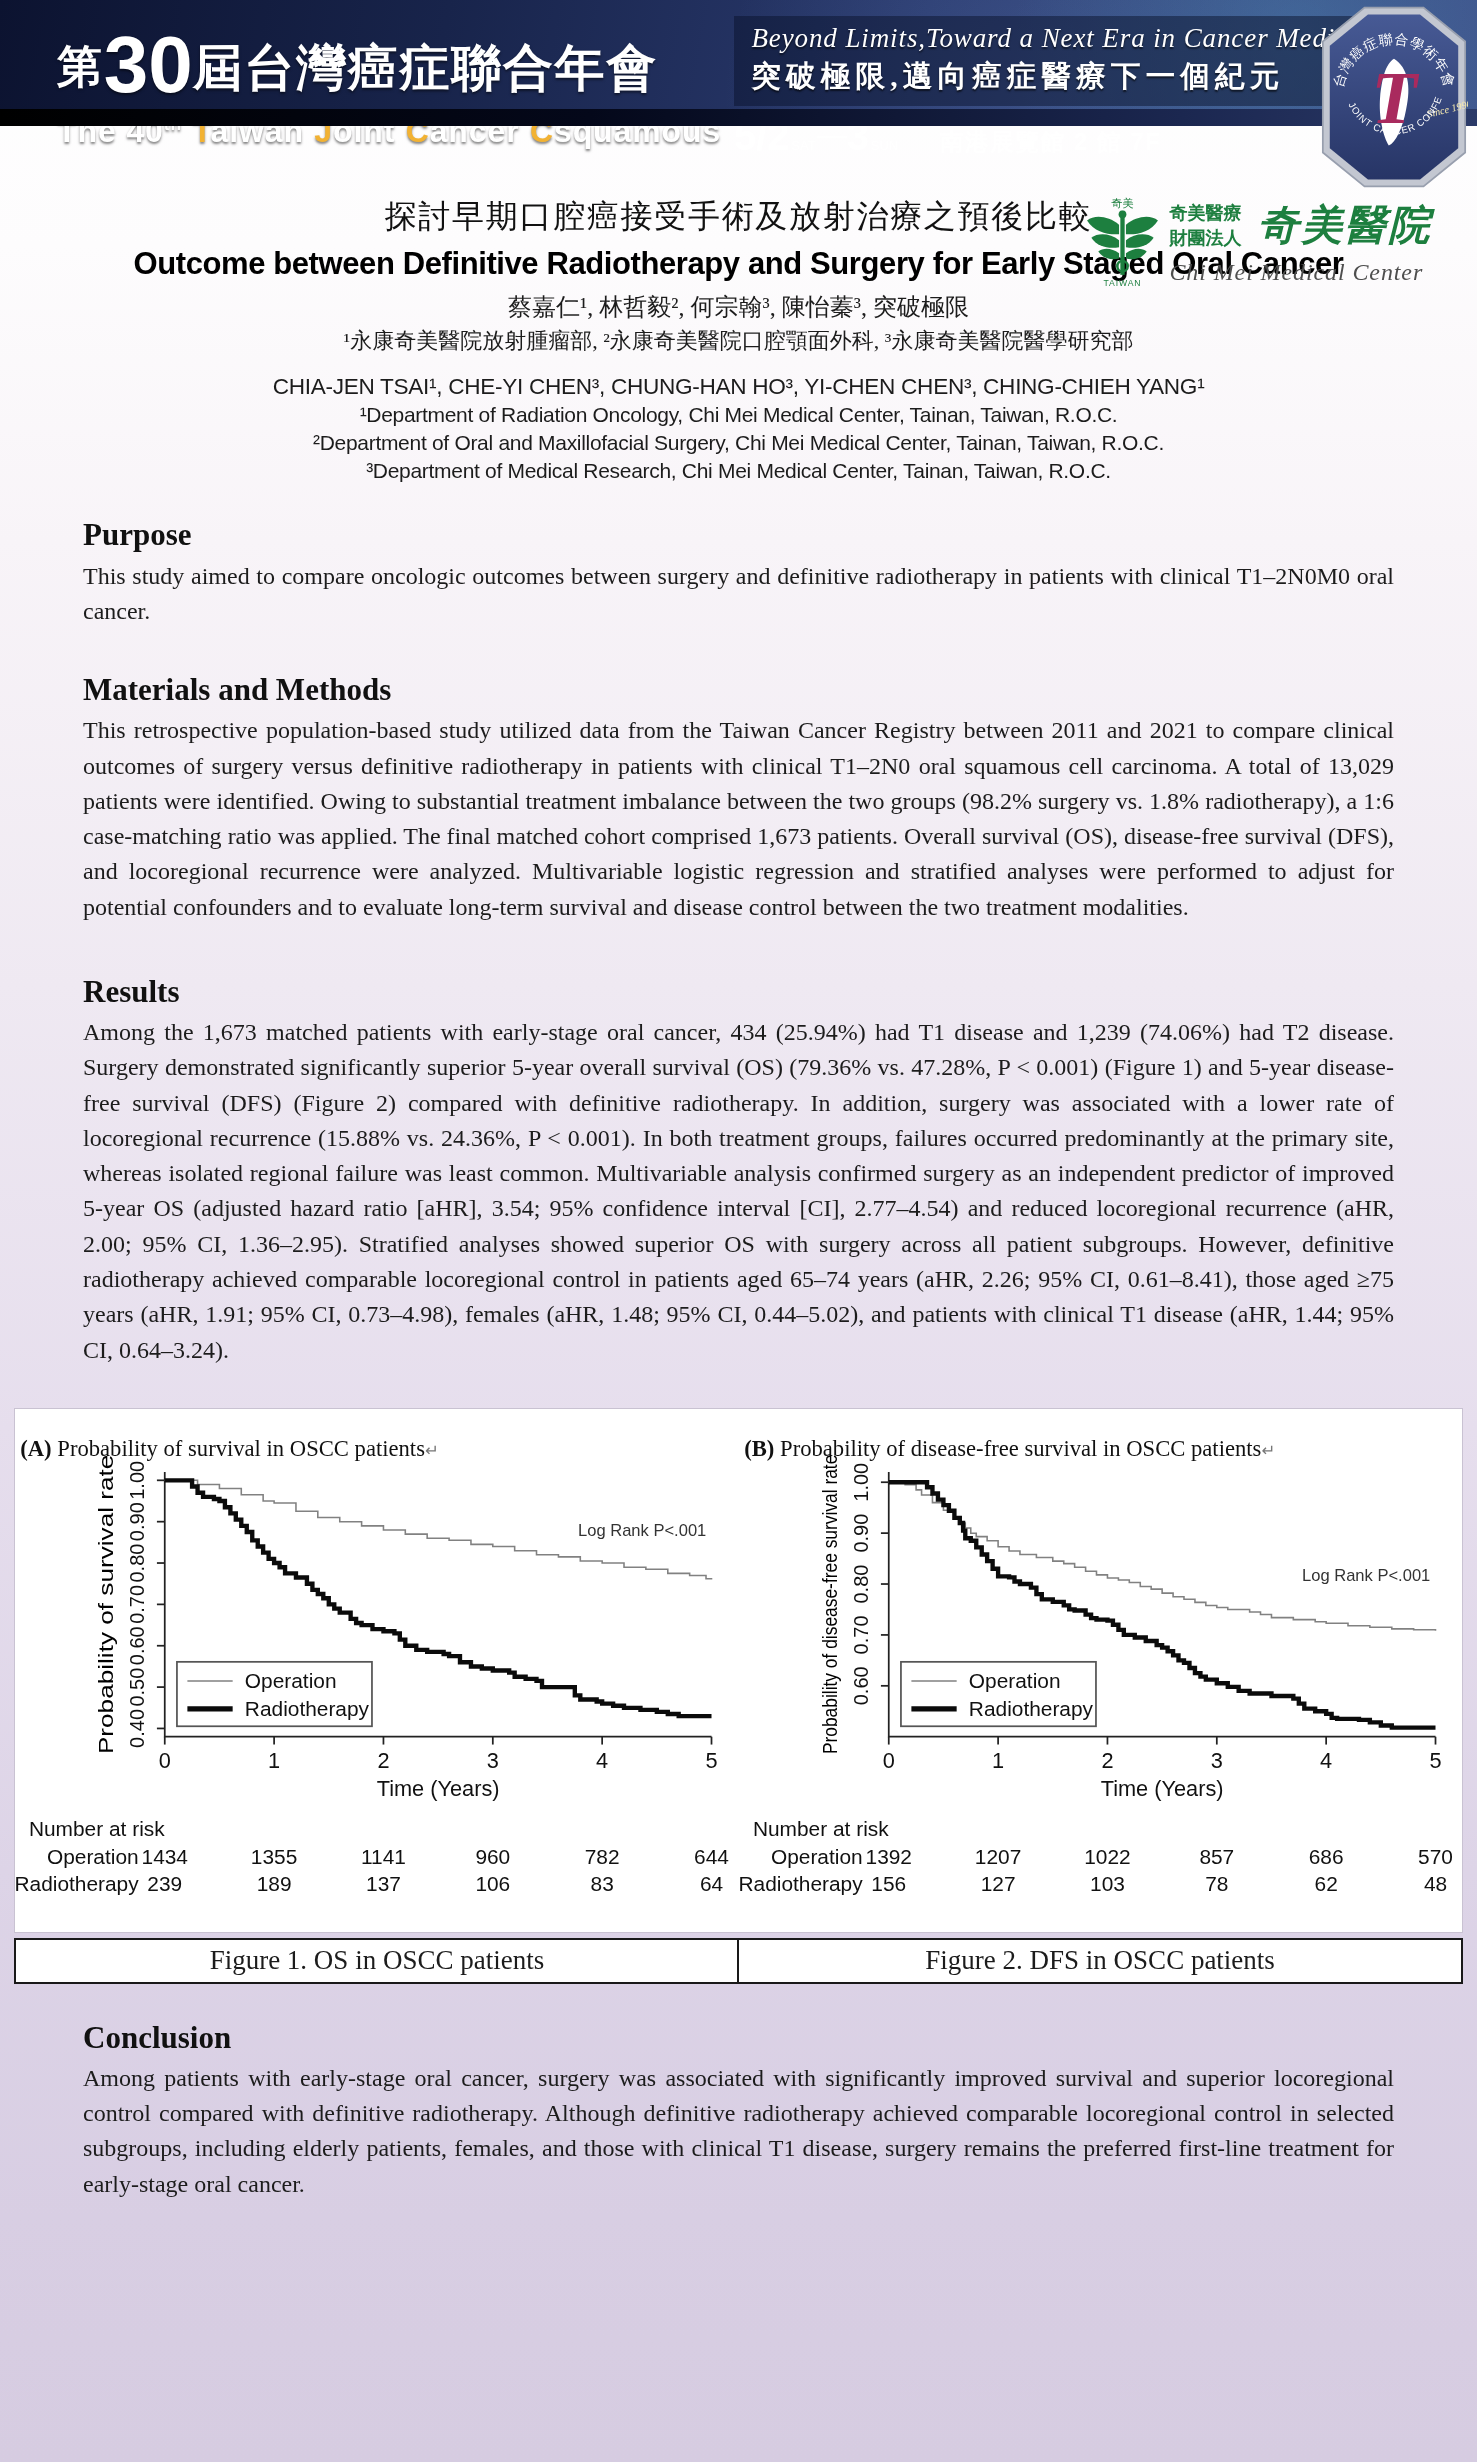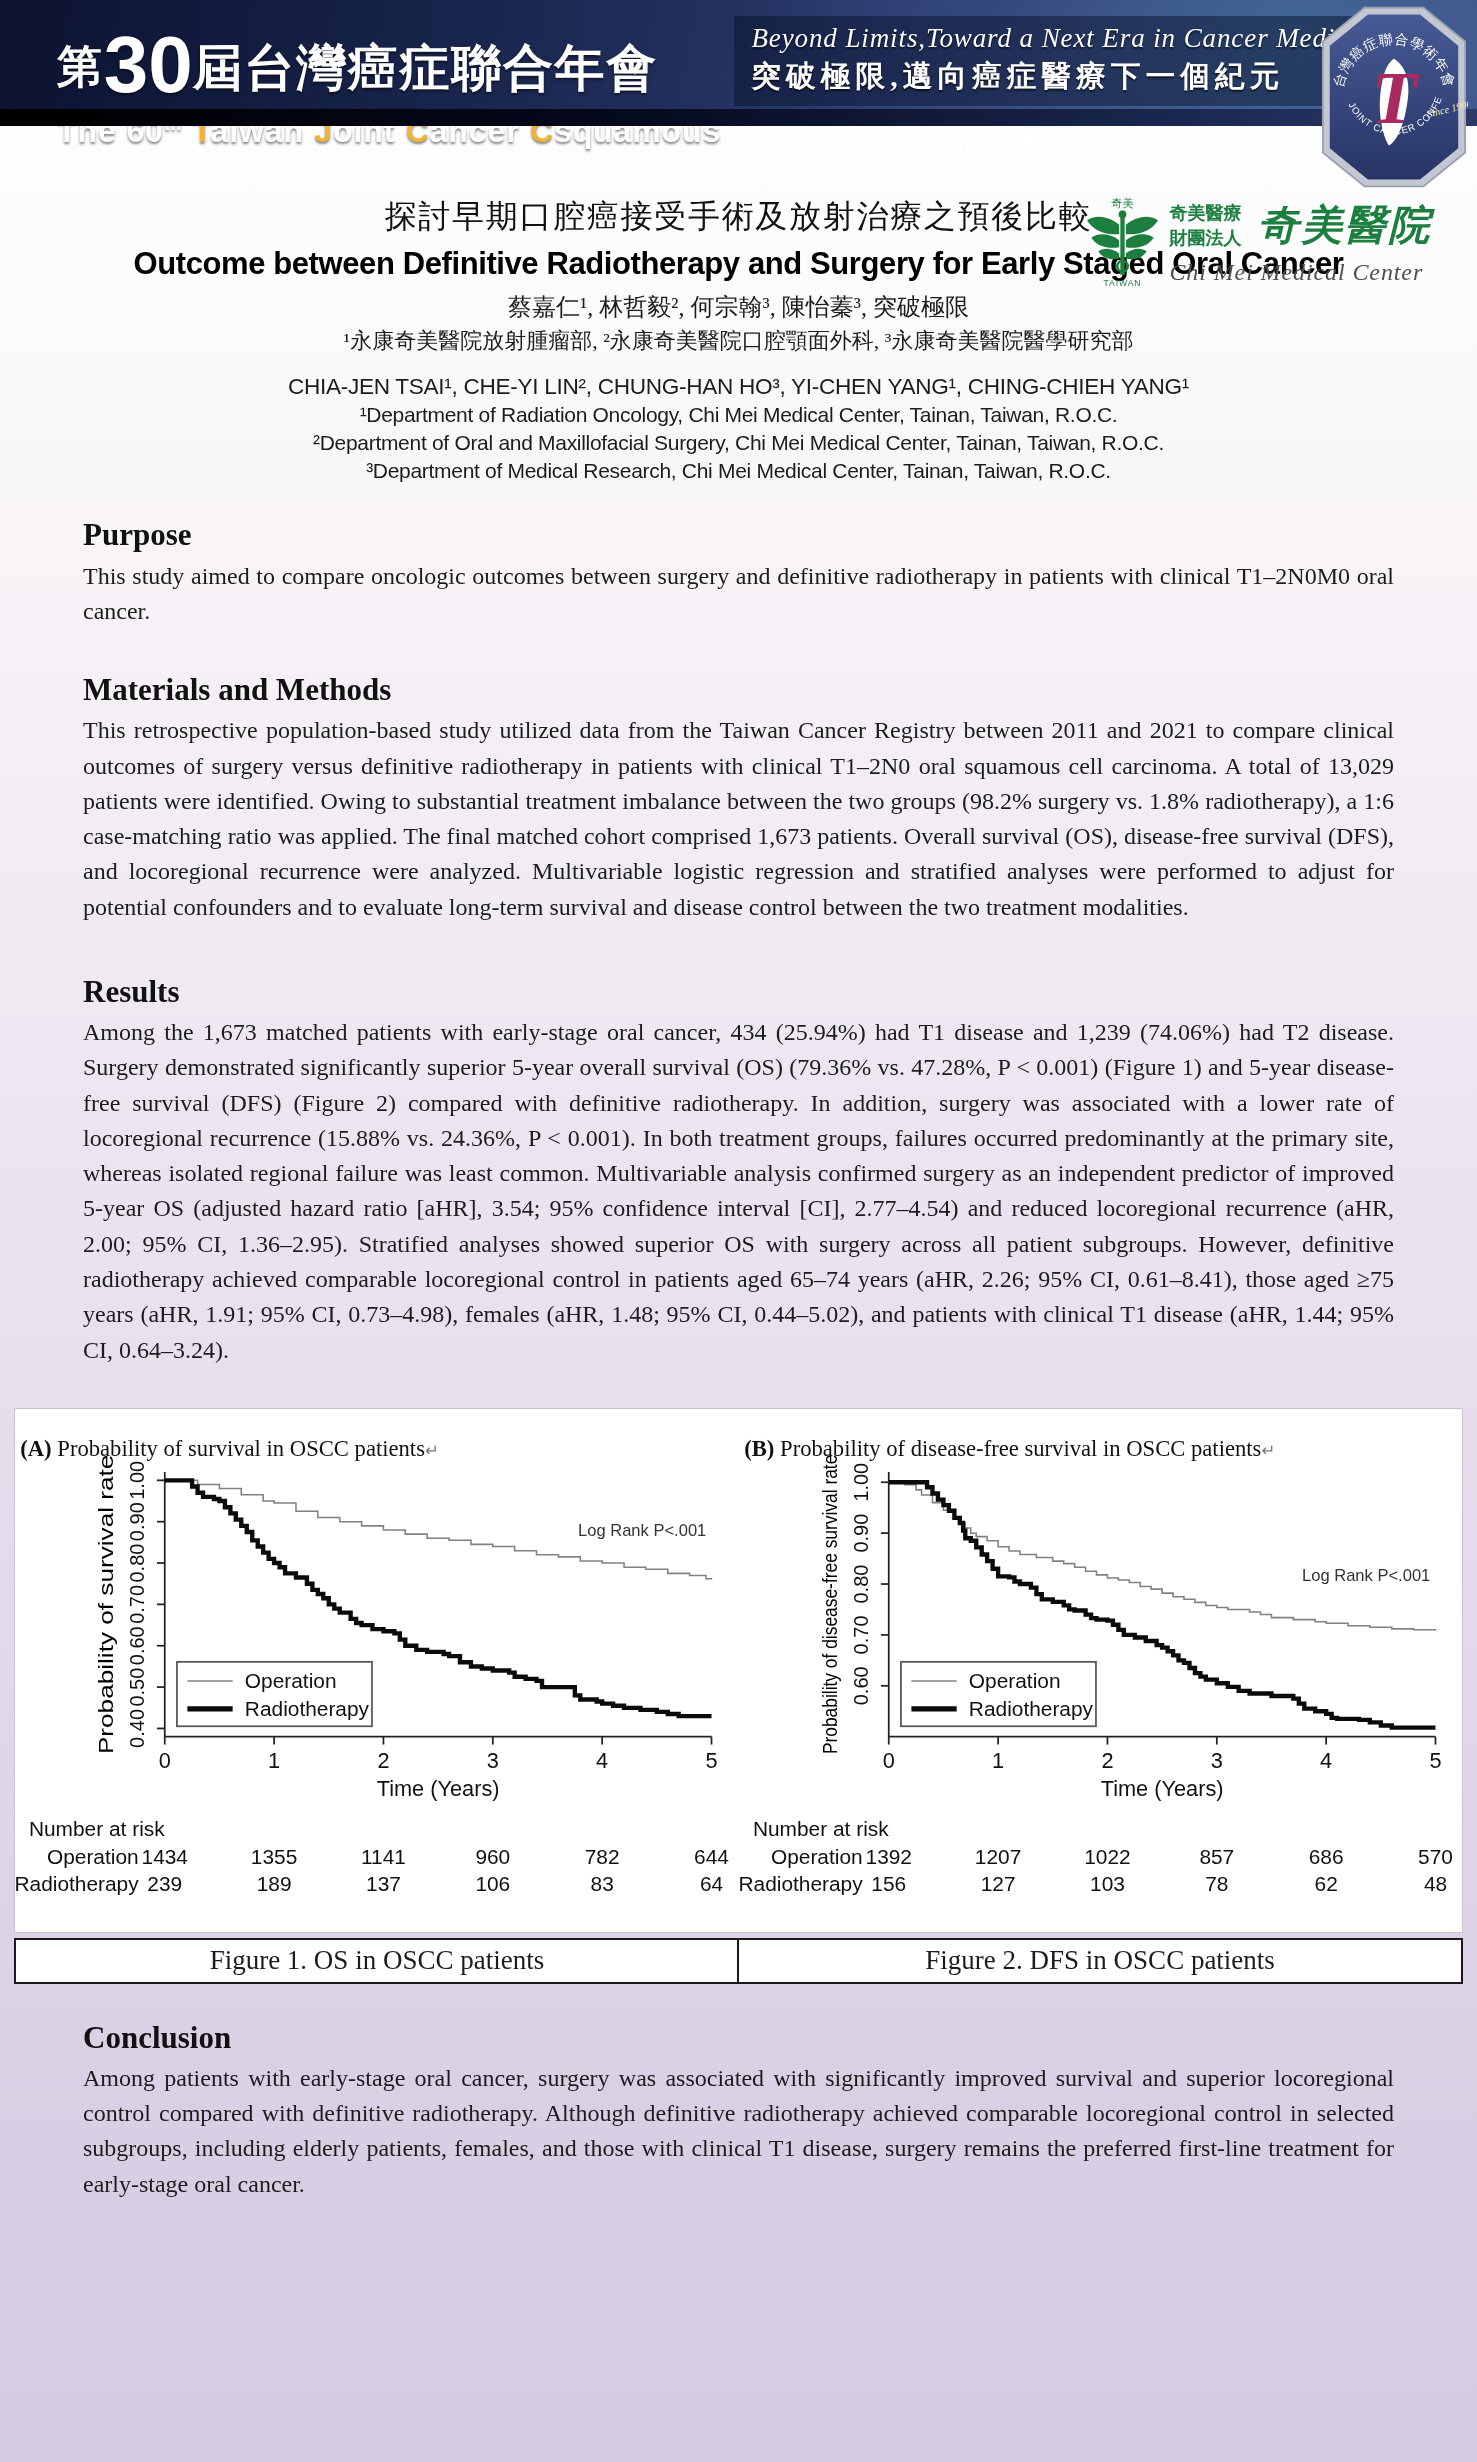--- a/index.html
+++ b/index.html
@@ -67,21 +67,21 @@
   .captions{margin:0 14px;display:flex;}
   .cap{flex:1;border:2.6px solid #191919;background:#fff;text-align:center;font-size:27px;padding:4.3px 0 6px;}
   .cap+.cap{margin-left:-2.6px;}
 </style>
 </head>
 <body>
 
 <div class="header">
   <div class="hdr-left">
     <div class="zh-line"><span class="zh-pre">第</span><span class="zh-num">30</span><span class="zh-suf">屆台灣癌症聯合年會</span></div>
-    <div class="hdr-en"><span>The 60</span><sup>th</sup><span class="w"><span class="y">T</span><span>aiwan</span></span><span class="w"><span class="y">J</span><span>oint</span></span><span class="w"><span class="y">C</span><span>ancer</span></span><span class="w"><span class="y">C</span><span>squamous</span></span></div>
+    <div class="hdr-en"><span>The 40</span><sup>th</sup><span class="w"><span class="y">T</span><span>aiwan</span></span><span class="w"><span class="y">J</span><span>oint</span></span><span class="w"><span class="y">C</span><span>ancer</span></span><span class="w"><span class="y">C</span><span>squamous</span></span></div>
   </div>
   <div class="hdr-right">
     <div class="slogan-band">
       <div class="slogan-en">Beyond Limits,Toward a Next Era in Cancer Medicine</div>
       <div class="slogan-zh">突破極限,邁向癌症醫療下一個紀元</div>
     </div>
     <div class="date-line">
       <span class="d-big">5/2</span><span class="d-sub">SAT</span><span class="d-dash">—</span><span class="d-big">3</span><span class="d-sub">SUN</span><span class="venue">南港展覽館 2 館 7F</span>
     </div>
   </div>
@@ -130,21 +130,21 @@
   </div>
   <div class="cm-big">奇美醫院</div>
   <div class="cm-en">Chi Mei Medical Center</div>
 </div>
 
 <div class="title-block">
   <div class="title-zh">探討早期口腔癌接受手術及放射治療之預後比較</div>
   <div class="title-en">Outcome between Definitive Radiotherapy and Surgery for Early Staged Oral Cancer</div>
   <div class="auth-zh">蔡嘉仁¹, 林哲毅², 何宗翰³, 陳怡蓁³, 突破極限</div>
   <div class="affil-zh">¹永康奇美醫院放射腫瘤部, ²永康奇美醫院口腔顎面外科, ³永康奇美醫院醫學研究部</div>
-  <div class="auth-en">CHIA-JEN TSAI¹, CHE-YI LIN², CHUNG-HAN HO³, YI-CHEN YANG¹, CHING-CHIEH YANG¹</div>
+  <div class="auth-en">CHIA-JEN TSAI¹, CHE-YI CHEN³, CHUNG-HAN HO³, YI-CHEN CHEN³, CHING-CHIEH YANG¹</div>
   <div class="affil-en">
     <div>¹Department of Radiation Oncology, Chi Mei Medical Center, Tainan, Taiwan, R.O.C.</div>
     <div>²Department of Oral and Maxillofacial Surgery, Chi Mei Medical Center, Tainan, Taiwan, R.O.C.</div>
     <div>³Department of Medical Research, Chi Mei Medical Center, Tainan, Taiwan, R.O.C.</div>
   </div>
 </div>
 
 <div class="sections">
   <div class="sec" id="sec-purpose">
     <div class="sec-h">Purpose</div>

